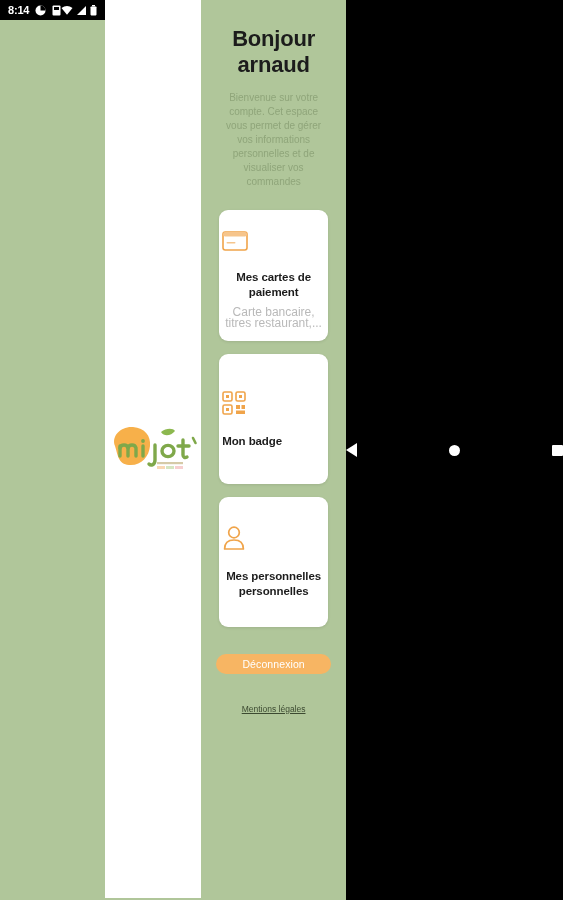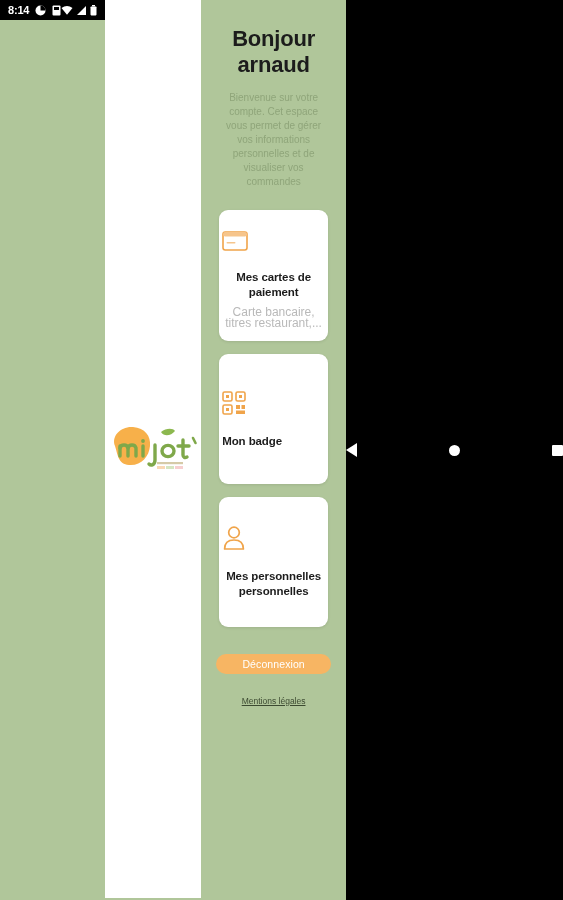--- a/index.html
+++ b/index.html
@@ -115,21 +115,21 @@
     color: #ffffff;
     border: none;
     border-radius: 20px;
     padding: 4px 26px;
     font-size: 10.5px;
     font-family: "Liberation Sans", sans-serif;
     cursor: pointer;
     letter-spacing: 0.1px;
   }
   .legal-link {
-    margin-top: 22px;
+    margin-top: 30px;
     font-size: 8.5px;
     color: #3c4a31;
     text-decoration: underline;
     cursor: pointer;
   }
 
   
   .nav-bar {
     flex: 0 0 36px;
     background: #000;

